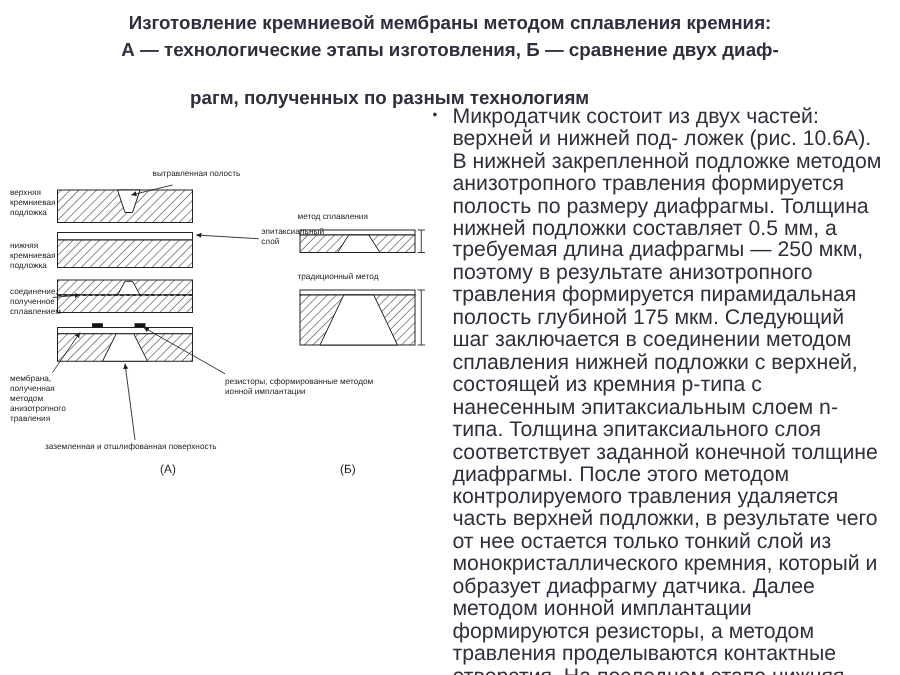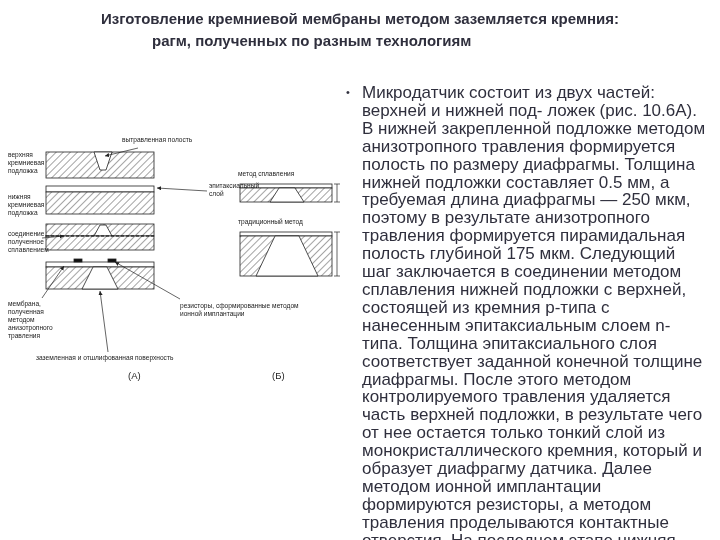--- a/index.html
+++ b/index.html
@@ -6,39 +6,40 @@
   body{
     width:720px;height:540px;position:relative;overflow:hidden;
     background:#ffffff;color:#2e2e3a;
     font-family:"Liberation Sans", sans-serif;
   }
   .slide{position:absolute;inset:0;background:#ffffff;}
   
   .title{position:absolute;top:8px;left:0;width:720px;
     font-weight:bold;font-size:15px;line-height:22px;color:#2f2f3d;}
   .title-line{text-align:center;}
-  .title-line3{text-align:left;padding-left:152px;margin-top:0;}
+  .title-line3{text-align:left;padding-left:152px;margin-top:16px;}
   
   .desc{position:absolute;left:346px;top:84px;width:360px;display:flex;}
   .desc .bullet{flex:0 0 16px;font-size:11px;line-height:17.9px;color:#2f2f3d;}
   .desc .text{flex:1;font-size:17px;line-height:17.9px;color:#2f2f3d;text-align:left;}
   
   .diagram{position:absolute;left:8px;top:136px;width:334px;height:256px;}
   .diagram svg{position:absolute;left:0;top:0;}
   .dlabel{position:absolute;font-size:6.6px;line-height:1.2;color:#1c1c1c;}
   .dlabel.right{text-align:left;}
   .dcap{position:absolute;font-size:9.5px;color:#1c1c1c;}
 </style>
 </head>
 <body>
 
 <div class="slide">
 
   <div class="title">
-    <div class="title-line">Изготовление кремниевой мембраны методом заземляется кремния:</div>
+    <div class="title-line">Изготовление кремниевой мембраны методом сплавления кремния:</div>
+    <div class="title-line">А — технологические этапы изготовления, Б — сравнение двух диаф-</div>
     <div class="title-line3">рагм, полученных по разным технологиям</div>
   </div>
 
   <div class="diagram">
     <svg viewBox="0 0 334 256" width="334" height="256">
       <defs>
         <pattern id="hatch" width="5" height="5" patternUnits="userSpaceOnUse" patternTransform="rotate(45)">
           <rect width="5" height="5" fill="#ffffff"></rect>
           <line x1="0" y1="0" x2="0" y2="5" stroke="#4a4a4a" stroke-width="1"></line>
         </pattern>

